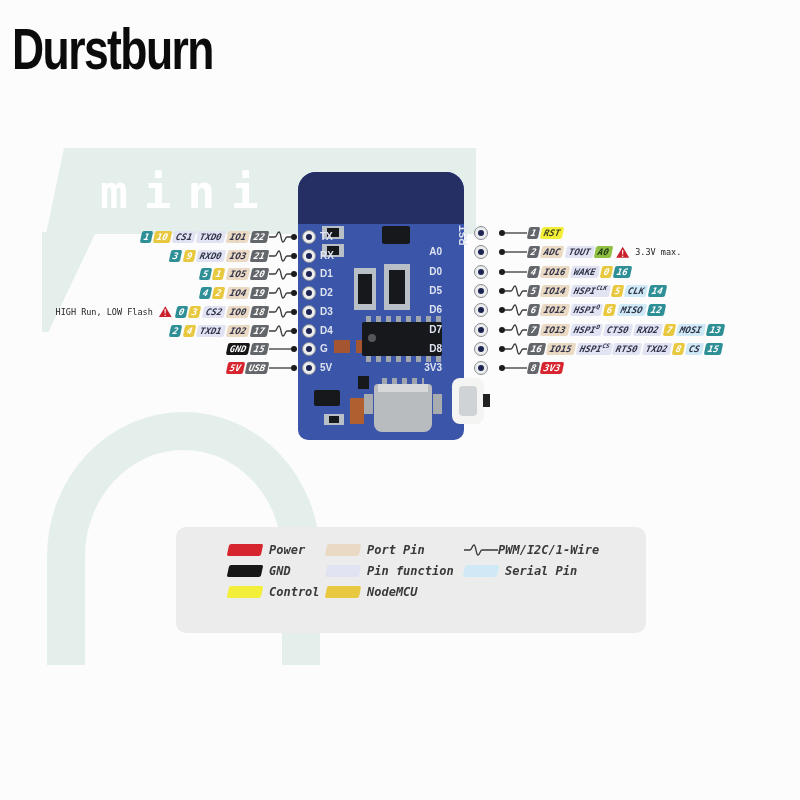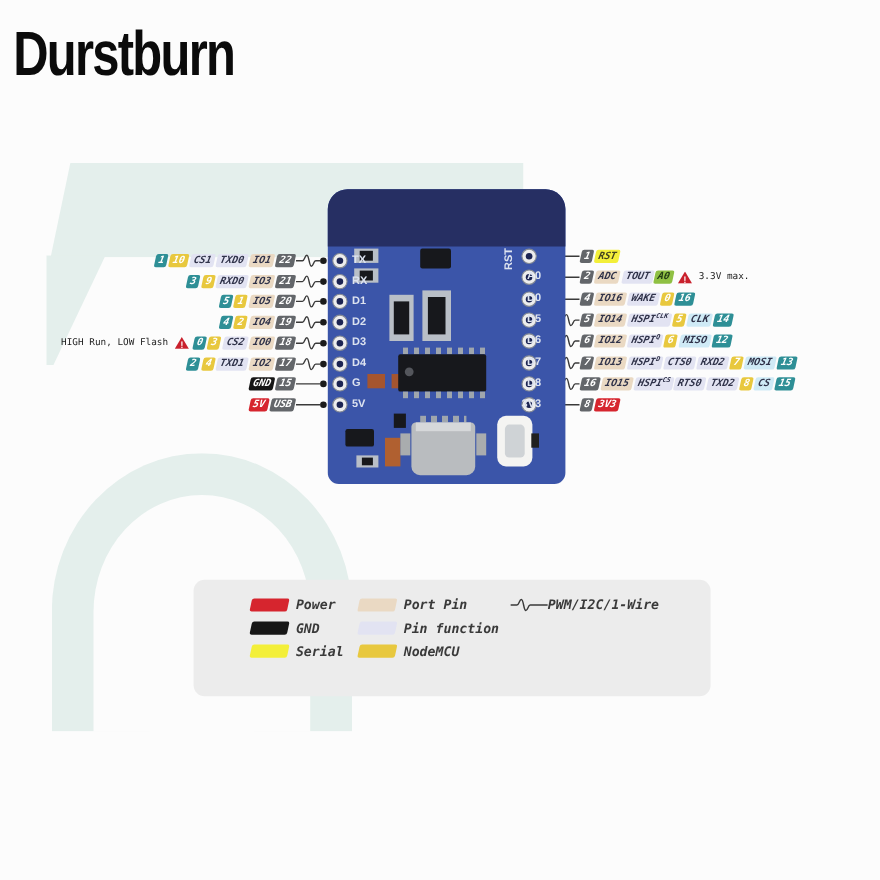--- a/index.html
+++ b/index.html
@@ -33,21 +33,21 @@
   .badge sup{font-size:6px;line-height:0;}
   .note{font-size:8.5px;color:#1d1d1d;margin:0 3px;white-space:nowrap;flex:0 0 auto;}
   .warn-tri{position:relative;width:13px;height:11px;margin:0 3px;flex:0 0 auto;
             clip-path:polygon(50% 0,100% 100%,0 100%);}
   .warn-tri span{position:absolute;left:0;right:0;bottom:-1px;text-align:center;
                  font:bold 8px "DejaVu Sans Mono",monospace;color:#fff;}
   .dot{width:6px;height:6px;border-radius:50%;background:#1b1b1b;flex:0 0 auto;}
   .wire{flex:0 0 auto;display:block;}
 
   
-  .board{position:absolute;left:298px;top:172px;width:216px;height:268px;
+  .board{position:absolute;left:298px;top:172px;width:166px;height:268px;
          border-radius:18px 18px 10px 10px;z-index:3;}
   .antenna{position:absolute;left:0;top:0;width:100%;height:52px;border-radius:18px 18px 0 0;}
   .hole{position:absolute;width:14px;height:14px;border-radius:50%;background:#ededed;
         border:1px solid #868b94;box-sizing:border-box;}
   .hole::after{content:"";position:absolute;left:3px;top:3px;width:6px;height:6px;
                border-radius:50%;background:#1c2452;}
   .board-label{position:absolute;font-family:"Liberation Sans",sans-serif;font-weight:bold;
                font-size:10px;color:#dde3f0;white-space:nowrap;}
   .smd{position:absolute;}
   .ic-legs{position:absolute;background:repeating-linear-gradient(90deg,#9fa6ad 0 5px,rgba(0,0,0,0) 5px 10px);}
@@ -63,20 +63,21 @@
 </style>
 </head>
 <body>
 
 <div id="stage">
 
   <div class="brand">Durstburn</div>
 
   <div class="wm-band" style="background: rgb(228, 239, 236);"></div>
   <div class="wm-tail" style="background: rgb(228, 239, 236);"></div>
+  <div class="wm-mini">mini</div>
   <div class="wm-arc" style="border-color: rgb(228, 239, 236);"></div>
 
   <div id="rows">
       <div class="pin-row row-left" style="top: 229px;">
         <span class="badge" style="background: rgb(46, 143, 150); color: rgb(255, 255, 255);">1</span>
         <span class="badge" style="background: rgb(232, 200, 62); color: rgb(255, 255, 255);">10</span>
         <span class="badge" style="background: rgb(226, 227, 242); color: rgb(48, 51, 74);">CS1</span>
         <span class="badge" style="background: rgb(226, 227, 242); color: rgb(48, 51, 74);">TXD0</span>
         <span class="badge" style="background: rgb(234, 217, 195); color: rgb(48, 51, 74);">IO1</span>
         <span class="badge" style="background: rgb(99, 102, 106); color: rgb(255, 255, 255);">22</span>
@@ -323,21 +324,21 @@
         <div class="legend-item">
           <span class="swatch" style="background: rgb(214, 37, 46);"></span>
           <span class="legend-label">Power</span>
         </div>
         <div class="legend-item">
           <span class="swatch" style="background: rgb(22, 22, 22);"></span>
           <span class="legend-label">GND</span>
         </div>
         <div class="legend-item">
           <span class="swatch" style="background: rgb(243, 239, 57);"></span>
-          <span class="legend-label">Serial</span>
+          <span class="legend-label">Control</span>
         </div>
       </div>
       <div class="legend-col" style="left: 150px;">
         <div class="legend-item">
           <span class="swatch" style="background: rgb(234, 217, 195);"></span>
           <span class="legend-label">Port Pin</span>
         </div>
         <div class="legend-item">
           <span class="swatch" style="background: rgb(226, 227, 242);"></span>
           <span class="legend-label">Pin function</span>
@@ -347,15 +348,19 @@
           <span class="legend-label">NodeMCU</span>
         </div>
       </div>
       <div class="legend-col" style="left: 288px;">
         <div class="legend-item">
           <svg width="34" height="14" viewBox="0 0 34 14" class="wire">
             <path d="M0 7H6C8 7 8 2 10 2C12 2 12 12 14 12C16 12 16 7 18 7H34" stroke="#3a3a3a" stroke-width="1.3" fill="none"></path>
           </svg>
           <span class="legend-label">PWM/I2C/1-Wire</span>
         </div>
+        <div class="legend-item">
+          <span class="swatch" style="background: rgb(207, 234, 246);"></span>
+          <span class="legend-label">Serial Pin</span>
+        </div>
       </div>
     </div>
 </div>
 
 </body></html>

